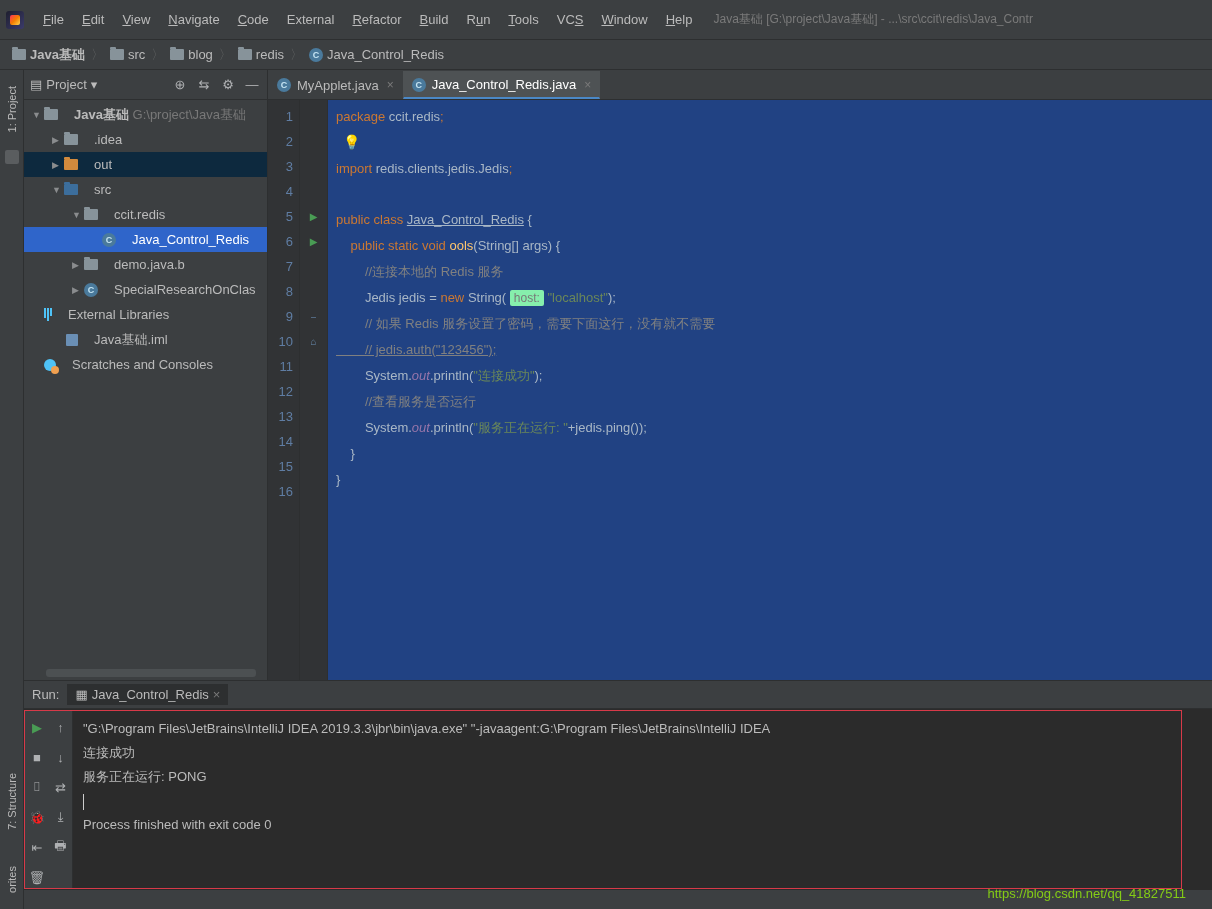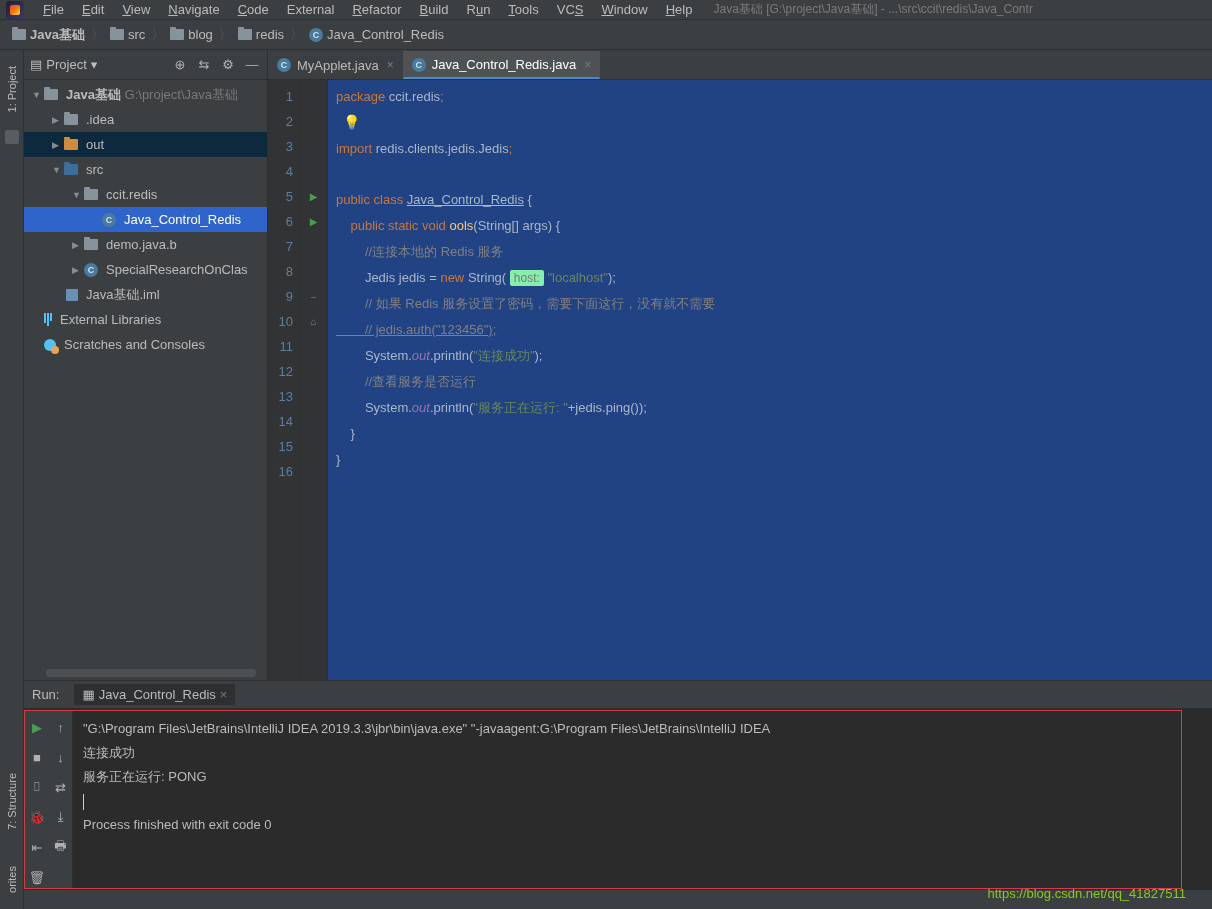--- a/index.html
+++ b/index.html
@@ -1,17 +1,17 @@
 <!DOCTYPE html>
 <html><head>
 <meta charset="utf-8">
 <style>
 *{margin:0;padding:0;box-sizing:border-box;font-family:"Segoe UI",Arial,sans-serif;font-size:13px}
 body{background:#3c3f41;color:#bbb;width:1212px;height:909px;overflow:hidden;position:relative}
-.menubar{height:20px;display:flex;align-items:center;padding:0 6px;background:#3c3f41;border-bottom:1px solid #2d2f30}
+.menubar{height:40px;display:flex;align-items:center;padding:0 6px;background:#3c3f41;border-bottom:1px solid #2d2f30}
 .app-icon{width:18px;height:18px;border-radius:3px;margin-right:10px;background:linear-gradient(135deg,#1e1e2e,#3b3b6b);display:flex;align-items:center;justify-content:center}
 .app-icon-inner{width:10px;height:10px;border-radius:2px;background:linear-gradient(135deg,#fe315d,#f57c00,#ffd54f)}
 .menu-item{padding:3px 9px;color:#bbb;cursor:pointer}
 .menu-item u{text-decoration:underline}
 .title-text{margin-left:12px;color:#7a7a7a;font-size:12px;white-space:nowrap}
 .breadcrumb{height:30px;display:flex;align-items:center;padding:0 8px;background:#3c3f41;border-bottom:1px solid #2d2f30}
 .bc-item{display:flex;align-items:center;gap:4px;padding:2px 4px;color:#bbb}
 .bc-sep{color:#5e6060;margin:0 2px}
 .folder-ico{width:14px;height:11px;background:#87939a;border-radius:1px;position:relative;display:inline-block}
 .folder-ico.orange{background:#d28a3d}
@@ -24,21 +24,21 @@
 .tiny-ico{width:14px;height:14px;background:#5a5d5f;margin-top:4px;border-radius:2px}
 .project-panel{width:244px;background:#3c3f41;border-right:1px solid #2d2f30;display:flex;flex-direction:column}
 .proj-header{height:30px;display:flex;align-items:center;padding:0 6px;border-bottom:1px solid #2d2f30;gap:6px}
 .proj-header .icon-btn{width:18px;height:18px;display:flex;align-items:center;justify-content:center;color:#afb1b3;cursor:pointer}
 .proj-title{flex:1;display:flex;align-items:center;gap:4px}
 .tree{flex:1;overflow:hidden;padding-top:2px}
 .tree-row{display:flex;align-items:center;height:25px;padding-left:8px;cursor:pointer;white-space:nowrap}
 .tree-row.sel{background:#2f65ca;color:#fff}
 .tree-row.hov{background:#0d293e}
 .tri{width:10px;display:inline-block;color:#8a8c8e;font-size:9px;margin-right:2px}
-.tree-label{margin-left:8px}
+.tree-label{margin-left:16px}
 .muted{color:#787878}
 .lib-ico{display:inline-flex;gap:1px}
 .lib-bar{width:2px;background:#4fc3f7}
 .scratch-ico{width:12px;height:12px;border-radius:50%;background:#4fc3f7;position:relative}
 .scratch-ico::after{content:"";position:absolute;right:-3px;bottom:-3px;width:8px;height:8px;background:#f0a050;border-radius:50%}
 .editor-area{flex:1;background:#2b2b2b;display:flex;flex-direction:column}
 .tabs{height:30px;display:flex;align-items:flex-end;background:#3c3f41;border-bottom:1px solid #2d2f30}
 .tab{height:28px;display:flex;align-items:center;padding:0 8px;gap:6px;background:#3c3f41;color:#bbb;cursor:pointer;border:1px solid transparent}
 .tab.active{background:#4e5254;color:#fff;border-bottom:2px solid #4a88c7}
 .tab .close{color:#7a7a7a;font-size:12px;margin-left:2px}
@@ -50,21 +50,21 @@
 .code{flex:1;padding:4px 8px 0 8px;font-family:Consolas,"Courier New",monospace;font-size:13px;line-height:25px;color:#a9b7c6;white-space:pre;background:#214283}
 .kw{color:#cc7832}
 .str{color:#6a8759}
 .com{color:#808080}
 .fn{color:#ffc66d}
 .ital{font-style:italic;color:#9876aa}
 .cls{text-decoration:underline;color:#a9b7c6}
 .hint{background:#86efac;color:#787878;padding:1px 4px;border-radius:2px;font-size:12px}
 .bulb{color:#f5c518;font-size:14px}
 .run-panel{position:absolute;left:24px;right:0;top:680px;height:210px;background:#2b2b2b;border-top:1px solid #2d2f30;display:flex;flex-direction:column}
-.run-header{height:28px;display:flex;align-items:center;padding:0 8px;gap:15px;background:#3c3f41;border-bottom:1px solid #2d2f30}
+.run-header{height:28px;display:flex;align-items:center;padding:0 8px;gap:8px;background:#3c3f41;border-bottom:1px solid #2d2f30}
 .run-tab{display:flex;align-items:center;gap:4px;padding:3px 8px;background:#2d2f30;color:#bbb}
 .run-tab .close{color:#7a7a7a}
 .run-body{flex:1;display:flex;border:1px solid #d73a49;margin:1px 30px 1px 0px}
 .run-toolbar{width:24px;display:flex;flex-direction:column;align-items:center;padding-top:8px;gap:14px;background:#3c3f41}
 .run-toolbar2{width:24px;display:flex;flex-direction:column;align-items:center;padding-top:8px;gap:14px;background:#3c3f41;border-right:1px solid #2d2f30}
 .rtb{width:16px;height:16px;display:flex;align-items:center;justify-content:center;color:#afb1b3;cursor:pointer;font-size:13px}
 .rtb.play{color:#499c54}
 .console{flex:1;padding:6px 10px;font-family:Consolas,monospace;font-size:13px;line-height:24px;color:#bbb;white-space:pre-wrap;overflow:hidden}
 .left-strip-bottom{position:absolute;left:0;bottom:0;width:24px;height:210px;background:#3c3f41;border-right:1px solid #2d2f30;display:flex;flex-direction:column;align-items:center;justify-content:flex-end;padding-bottom:8px}
 .watermark{position:absolute;right:26px;bottom:8px;color:#84cc16;font-size:13px}
@@ -173,32 +173,32 @@
       <div class="tree-row" style="padding-left:48px">
           <span class="tri">▶</span>
           <span class="folder-ico"></span>
           <span class="tree-label">demo.java.b</span>
         </div>
       <div class="tree-row" style="padding-left:48px">
           <span class="tri">▶</span>
           <span class="class-ico">C</span>
           <span class="tree-label">SpecialResearchOnClas</span>
         </div>
-      <div class="tree-row" style="padding-left:42px">
-          <span style="width:12px;height:12px;background:#6a8fb5;display:inline-block;border-radius:1px"></span>
-          <span class="tree-label">Java基础.iml</span>
-        </div>
       <div class="tree-row">
           <span class="tri"></span>
           <span class="lib-ico">
             <span class="lib-bar" style="height:10px"></span>
             <span class="lib-bar" style="height:13px"></span>
             <span class="lib-bar" style="height:8px"></span>
           </span>
           <span class="tree-label">External Libraries</span>
+        </div>
+      <div class="tree-row" style="padding-left:42px">
+          <span style="width:12px;height:12px;background:#6a8fb5;display:inline-block;border-radius:1px"></span>
+          <span class="tree-label">Java基础.iml</span>
         </div>
       <div class="tree-row">
           <span class="tri"></span>
           <span class="scratch-ico"></span>
           <span class="tree-label">Scratches and Consoles</span>
         </div>
     </div>
   </div>
 
   <div class="editor-area">

